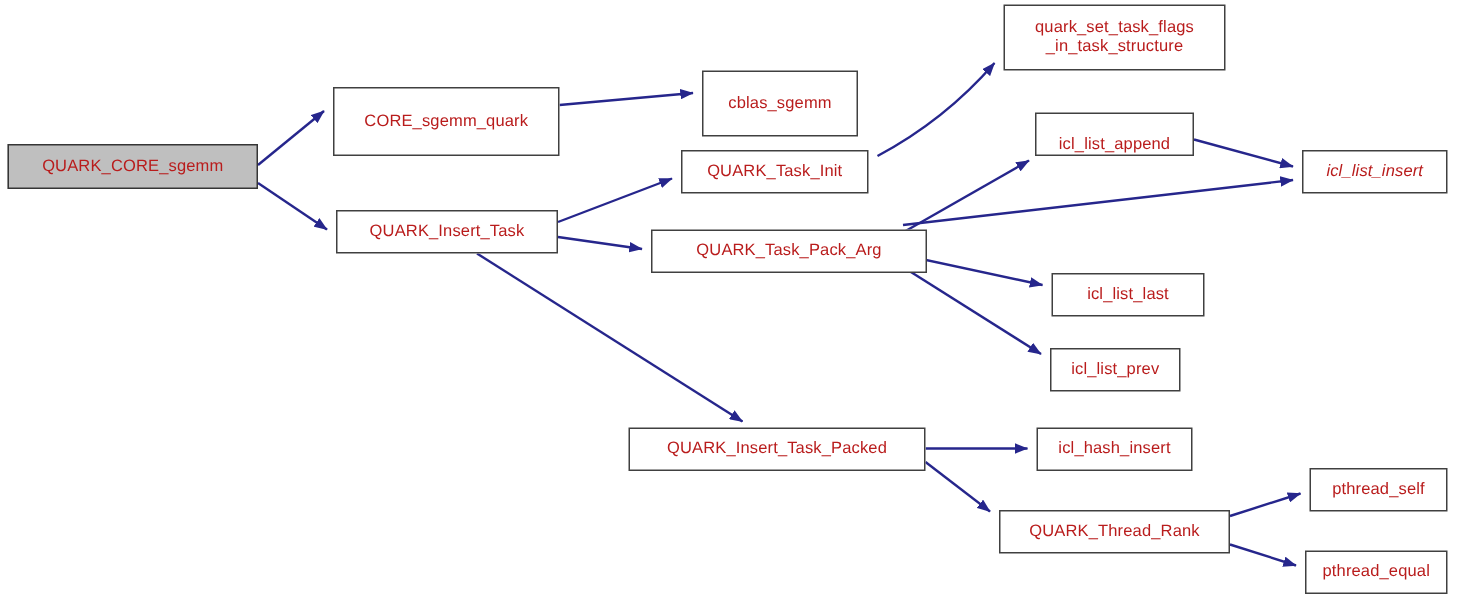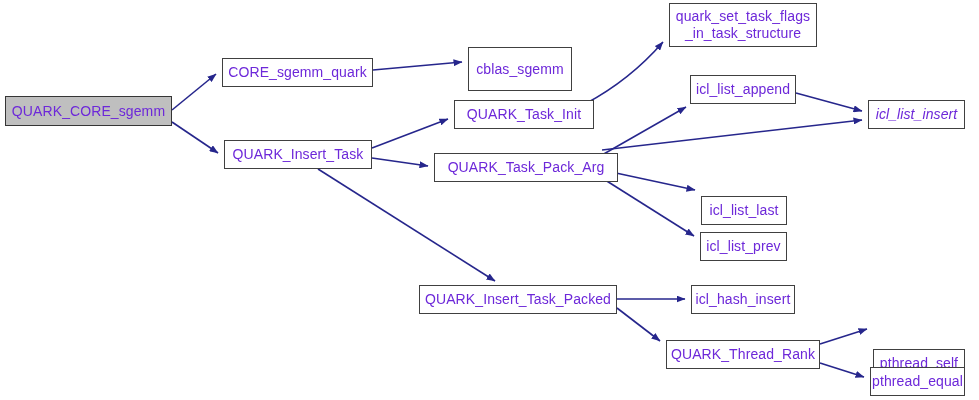--- a/index.html
+++ b/index.html
@@ -26,22 +26,22 @@
   }
   .node {
     position: absolute;
     box-sizing: border-box;
     background: #ffffff;
     border: 1px solid #404040;
     display: flex;
     align-items: center;
     justify-content: center;
     text-align: center;
-    font-size: 14px;
-    color: #6d28d9;
+    font-size: 11px;
+    color: #b91c1c;
     line-height: 1.18;
     white-space: pre-line;
     letter-spacing: 0.1px;
     z-index: 5;
   }
   .node.root {
     background: #bfbfbf;
     border: 1px solid #353535;
   }
   .node-label {
@@ -74,30 +74,30 @@
         <path d="M602,178 L694,236" fill="none" stroke="#26268c" stroke-width="1.6" marker-end="url(#arrowhead)"></path>
         <path d="M796,93 L862,111" fill="none" stroke="#26268c" stroke-width="1.6" marker-end="url(#arrowhead)"></path>
         <path d="M617,299 L685,299" fill="none" stroke="#26268c" stroke-width="1.6" marker-end="url(#arrowhead)"></path>
         <path d="M617,308 L660,341" fill="none" stroke="#26268c" stroke-width="1.6" marker-end="url(#arrowhead)"></path>
         <path d="M820,344 L867,329" fill="none" stroke="#26268c" stroke-width="1.6" marker-end="url(#arrowhead)"></path>
         <path d="M820,363 L864,377" fill="none" stroke="#26268c" stroke-width="1.6" marker-end="url(#arrowhead)"></path>
       </g>
   </svg>
   <div id="nodes-group">
       <div class="node root" style="left: 5px; top: 96px; width: 167px; height: 30px;"><span class="node-label">QUARK_CORE_sgemm</span></div>
-      <div class="node" style="left: 222px; top: 58px; width: 151px; height: 29px;"><span class="node-label">CORE_sgemm_quark</span></div>
+      <div class="node" style="left: 222px; top: 58px; width: 151px; height: 46px;"><span class="node-label">CORE_sgemm_quark</span></div>
       <div class="node" style="left: 224px; top: 140px; width: 148px; height: 29px;"><span class="node-label">QUARK_Insert_Task</span></div>
       <div class="node" style="left: 468px; top: 47px; width: 104px; height: 44px;"><span class="node-label">cblas_sgemm</span></div>
-      <div class="node" style="left: 454px; top: 100px; width: 140px; height: 29px;"><span class="node-label">QUARK_Task_Init</span></div>
+      <div class="node" style="left: 454px; top: 100px; width: 125px; height: 29px;"><span class="node-label">QUARK_Task_Init</span></div>
       <div class="node" style="left: 434px; top: 153px; width: 184px; height: 29px;"><span class="node-label">QUARK_Task_Pack_Arg</span></div>
       <div class="node" style="left: 419px; top: 285px; width: 198px; height: 29px;"><span class="node-label">QUARK_Insert_Task_Packed</span></div>
       <div class="node" style="left: 669px; top: 3px; width: 148px; height: 44px;"><span class="node-label">quark_set_task_flags
 _in_task_structure</span></div>
-      <div class="node" style="left: 690px; top: 75px; width: 106px; height: 29px;"><span class="node-label">icl_list_append</span></div>
+      <div class="node" style="left: 690px; top: 75px; width: 106px; height: 29px; align-items: flex-end;"><span class="node-label">icl_list_append</span></div>
       <div class="node" style="left: 868px; top: 100px; width: 97px; height: 29px; font-style: italic;"><span class="node-label">icl_list_insert</span></div>
-      <div class="node" style="left: 701px; top: 196px; width: 86px; height: 29px;"><span class="node-label">icl_list_last</span></div>
+      <div class="node" style="left: 701px; top: 182px; width: 102px; height: 29px;"><span class="node-label">icl_list_last</span></div>
       <div class="node" style="left: 700px; top: 232px; width: 87px; height: 29px;"><span class="node-label">icl_list_prev</span></div>
       <div class="node" style="left: 691px; top: 285px; width: 104px; height: 29px;"><span class="node-label">icl_hash_insert</span></div>
       <div class="node" style="left: 666px; top: 340px; width: 154px; height: 29px;"><span class="node-label">QUARK_Thread_Rank</span></div>
-      <div class="node" style="left: 873px; top: 312px; width: 92px; height: 29px; margin-top: 37px;"><span class="node-label">pthread_self</span></div>
+      <div class="node" style="left: 873px; top: 312px; width: 92px; height: 29px;"><span class="node-label">pthread_self</span></div>
       <div class="node" style="left: 870px; top: 367px; width: 95px; height: 29px;"><span class="node-label">pthread_equal</span></div>
     </div>
 </div>
 
 </body></html>

